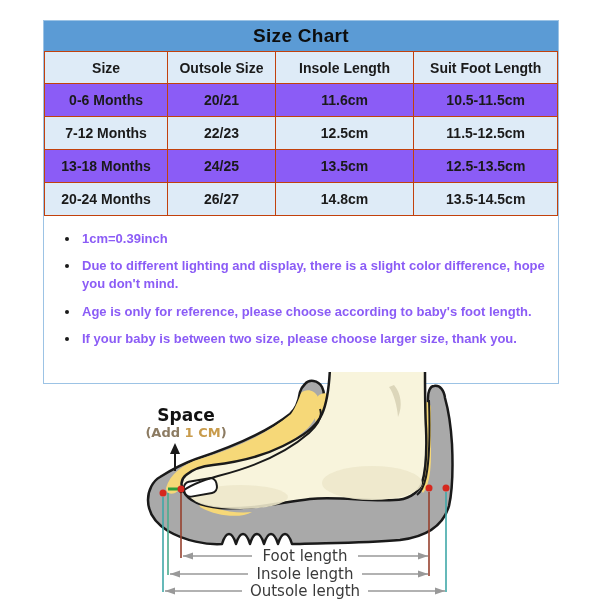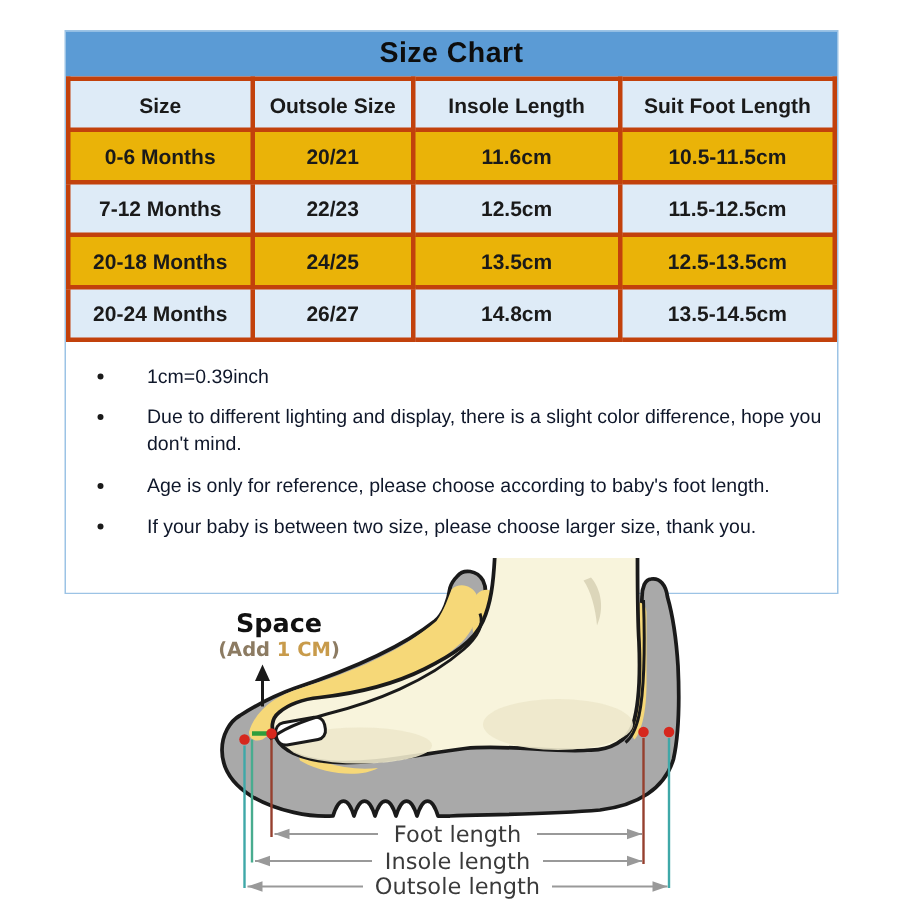--- a/index.html
+++ b/index.html
@@ -8,31 +8,31 @@
   .sheet{position:absolute;inset:0;background:#fff;}
 
   
   .panel{position:absolute;left:43px;top:20px;width:514px;border:1px solid #9CC3E5;background:#fff;}
 
   .title-bar{height:30px;background:#5B9BD5;display:flex;align-items:center;justify-content:center;}
   .title-bar span{font-size:19px;font-weight:bold;color:#0d0d0d;letter-spacing:.3px;}
 
   table.size-table{width:100%;border-collapse:collapse;table-layout:fixed;}
   .size-table th,.size-table td{
-    border:3px solid #c2410c;text-align:center;vertical-align:middle;
+    border:1px solid #c2410c;text-align:center;vertical-align:middle;
     font-weight:bold;color:#1a1a1a;padding:0;
   }
   .size-table th{height:31px;background:#DEEBF7;font-size:14px;}
-  .size-table td{height:32px;background:#eab308;font-size:14px;}
+  .size-table td{height:32px;background:#8b5cf6;font-size:14px;}
   .size-table tr.alt td{background:#DEEBF7;}
   .c1{width:24%;} .c2{width:21%;} .c3{width:27%;} .c4{width:28%;}
 
   .notes{height:167px;box-sizing:border-box;padding:9px 10px 6px 19px;background:#fff;}
   .note-item{display:flex;align-items:flex-start;margin:5px 0 9px 0;
-    font-size:13px;font-weight:normal;color:#0f172a;line-height:1.4;gap:16px;}
+    font-size:13px;font-weight:bold;color:#8b5cf6;line-height:1.4;}
   .note-dot{width:4px;height:4px;border-radius:50%;background:#1a1a1a;flex:0 0 4px;
     margin:7px 13px 0 2px;}
 
   
   svg.diagram{position:absolute;left:0;top:372px;}
   .measure-label{font-family:"DejaVu Sans","Liberation Sans",sans-serif;font-size:15px;fill:#3a3a3a;}
   .space-title{font-family:"DejaVu Sans","Liberation Sans",sans-serif;font-size:17px;font-weight:bold;fill:#111;}
   .space-sub{font-family:"DejaVu Sans","Liberation Sans",sans-serif;font-size:13px;font-weight:bold;}
 </style>
 </head>
@@ -68,21 +68,21 @@
           <td>11.6cm</td>
           <td>10.5-11.5cm</td>
         </tr>
         <tr class="alt">
           <td>7-12 Months</td>
           <td>22/23</td>
           <td>12.5cm</td>
           <td>11.5-12.5cm</td>
         </tr>
         <tr>
-          <td>20-18 Months</td>
+          <td>13-18 Months</td>
           <td>24/25</td>
           <td>13.5cm</td>
           <td>12.5-13.5cm</td>
         </tr>
         <tr class="alt">
           <td>20-24 Months</td>
           <td>26/27</td>
           <td>14.8cm</td>
           <td>13.5-14.5cm</td>
         </tr>

